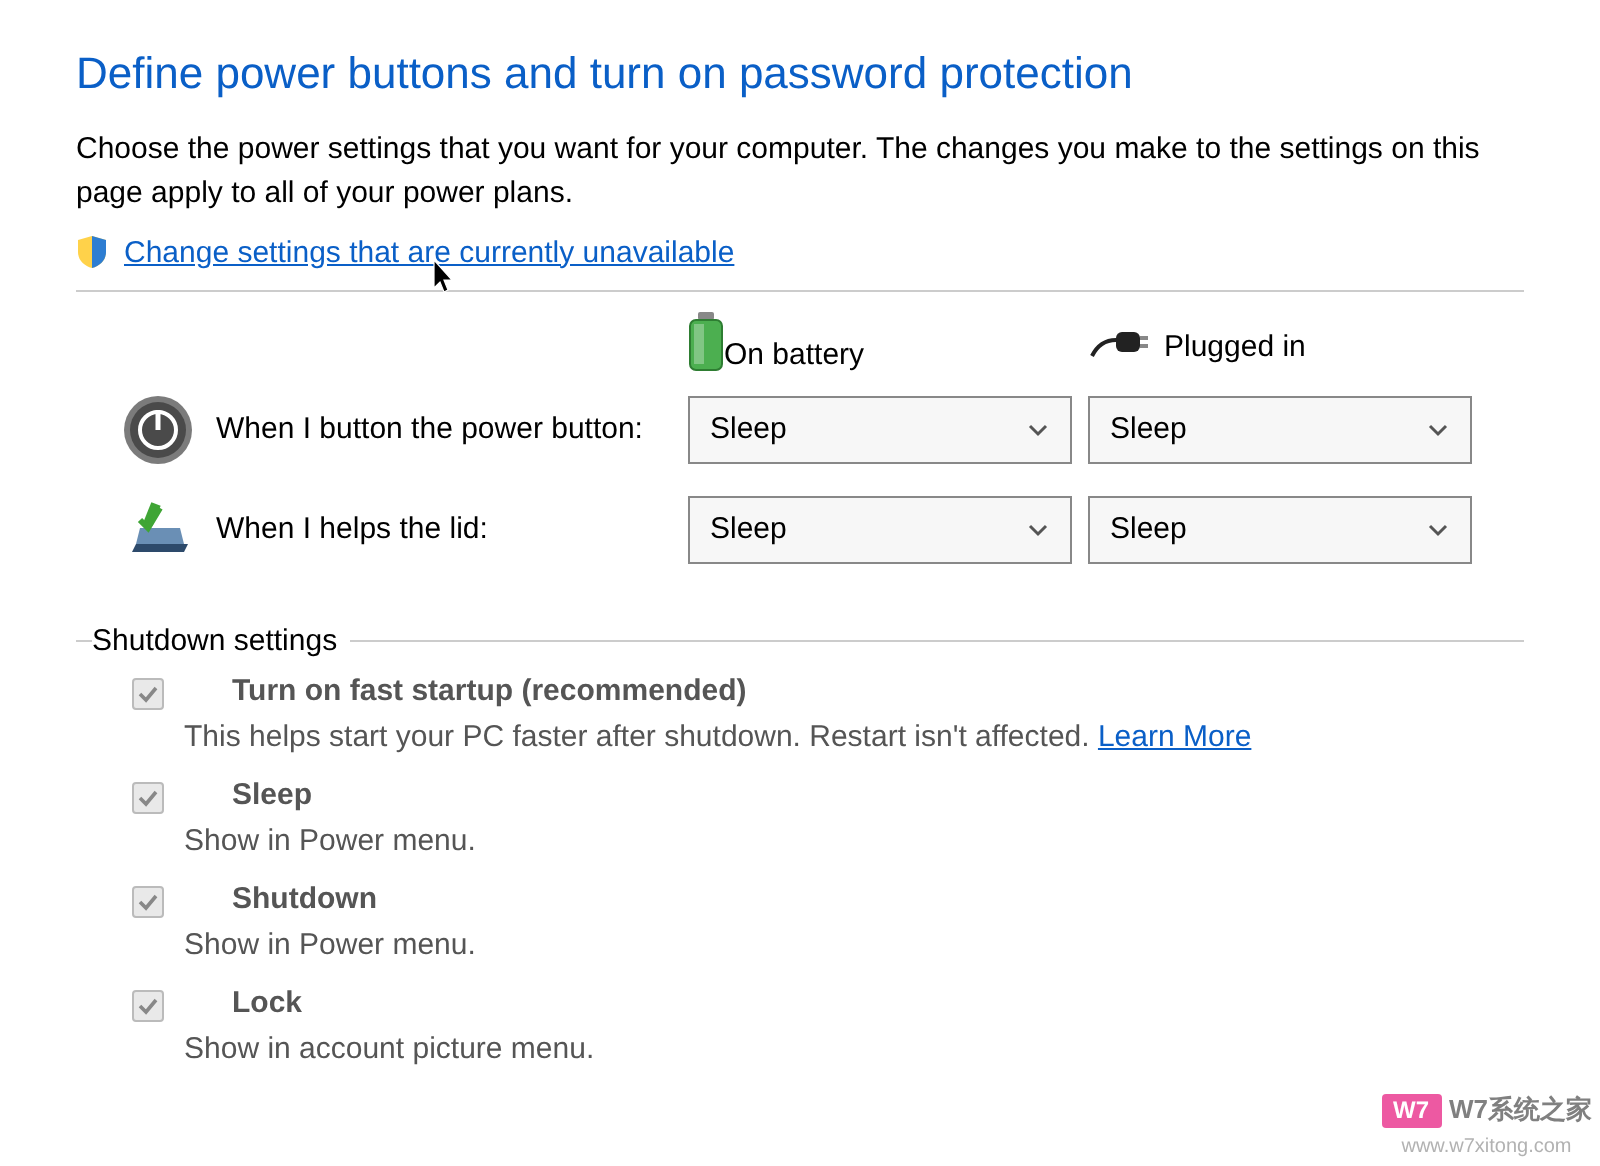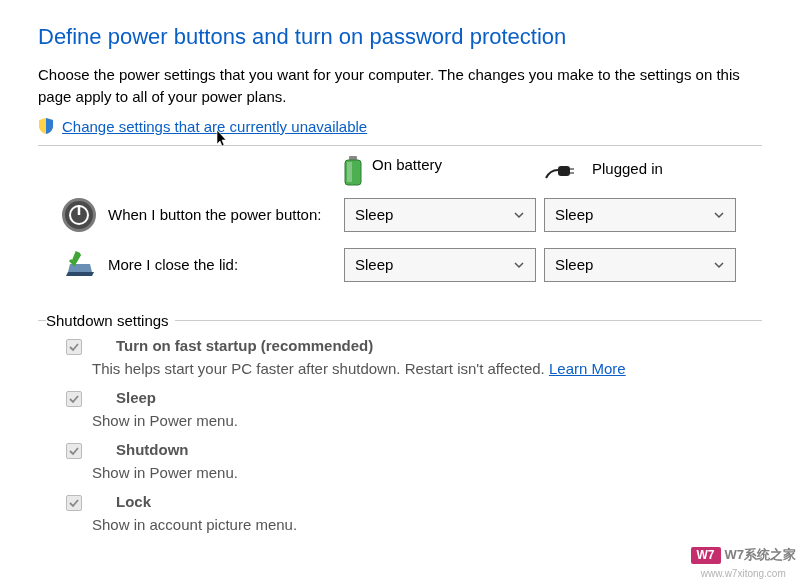--- a/index.html
+++ b/index.html
@@ -62,22 +62,21 @@
   .pb-group { padding: 10px 0 16px 22px; }
   .col-headers {
     display: flex;
     align-items: center;
     margin-bottom: 10px;
   }
   .col-headers .spacer { width: 284px; }
   .col-headers .col {
     width: 200px;
     display: flex;
-    align-items: flex-start;
-    gap: 10px;
+    align-items: flex-end;
     font-size: 15px;
   }
   .battery-icon { width: 18px; height: 30px; }
   .plug-icon { width: 38px; height: 22px; }
   .row {
     display: flex;
     align-items: center;
     margin-bottom: 12px;
   }
   .row-icon { width: 38px; height: 38px; display: flex; align-items: center; justify-content: center; }
@@ -134,21 +133,21 @@
     align-items: center;
     gap: 4px;
     opacity: 0.9;
     font-size: 11px;
     color: #999;
     flex-direction: column;
     line-height: 1.1;
   }
   .wm-main { display: flex; align-items: center; gap: 4px; }
   .wm-badge {
-    background: #be185d;
+    background: #ec4899;
     color: #fff;
     font-weight: 700;
     font-size: 12px;
     padding: 2px 6px;
     border-radius: 2px;
   }
   .wm-text { font-size: 13px; color: #737373; font-weight: 600; }
   .wm-url { font-size: 10px; color: #aaa; }
 </style>
 </head>
@@ -226,21 +225,21 @@
 
       <div class="row">
         <div class="row-icon">
           <svg viewBox="0 0 38 38">
               <path d="M6 30 L32 30 L34 26 L8 26 Z" fill="#2d4a6b"></path>
               <path d="M8 26 L32 26 L30 18 L10 18 Z" fill="#6a8fb5"></path>
               <path d="M18 6 L14 16" stroke="#3fa535" stroke-width="5" fill="none"></path>
               <path d="M10 14 L14 18 L20 8" stroke="#3fa535" stroke-width="3" fill="none"></path>
             </svg>
         </div>
-        <div class="row-label">More I close the lid:</div>
+        <div class="row-label">When I helps the lid:</div>
         <div class="sel">
           <span>Sleep</span>
           <svg class="chevron" viewBox="0 0 12 12">
               <path d="M2 4 L6 8 L10 4" stroke="#555" stroke-width="1.5" fill="none"></path>
             </svg>
         </div>
         <div class="sel">
           <span>Sleep</span>
           <svg class="chevron" viewBox="0 0 12 12">
               <path d="M2 4 L6 8 L10 4" stroke="#555" stroke-width="1.5" fill="none"></path>

